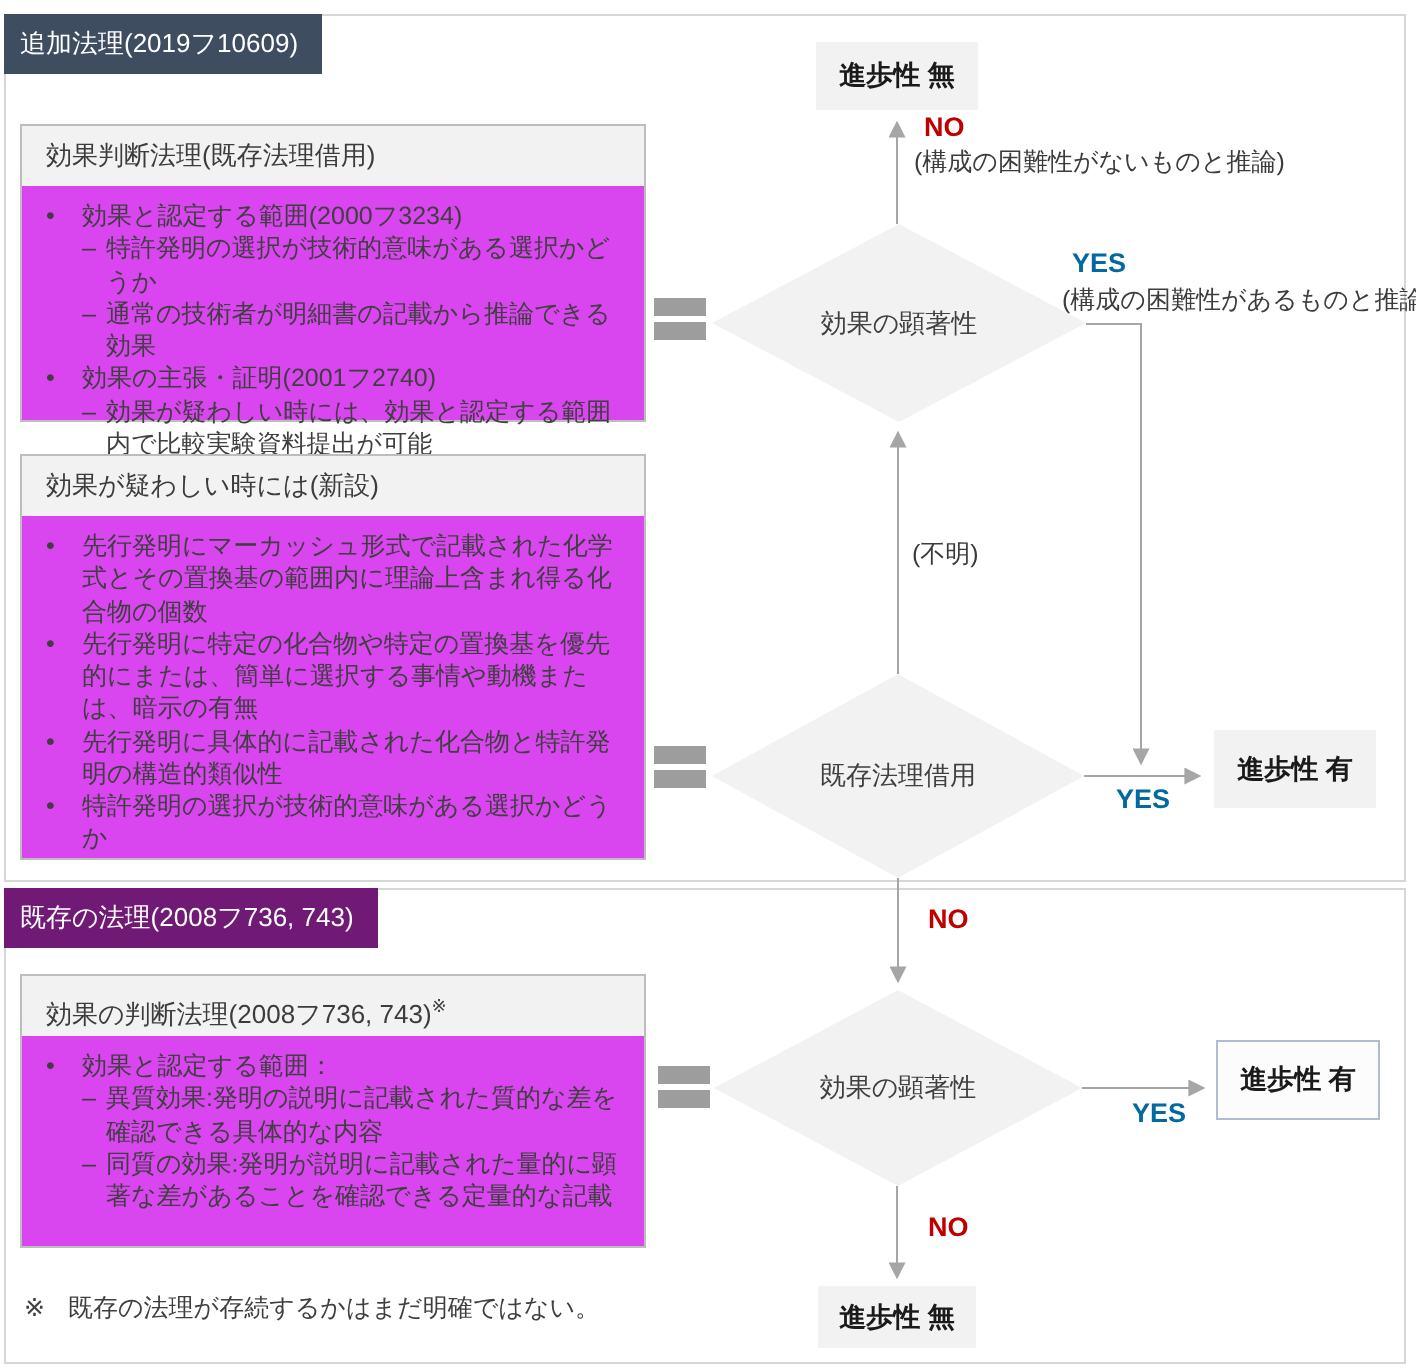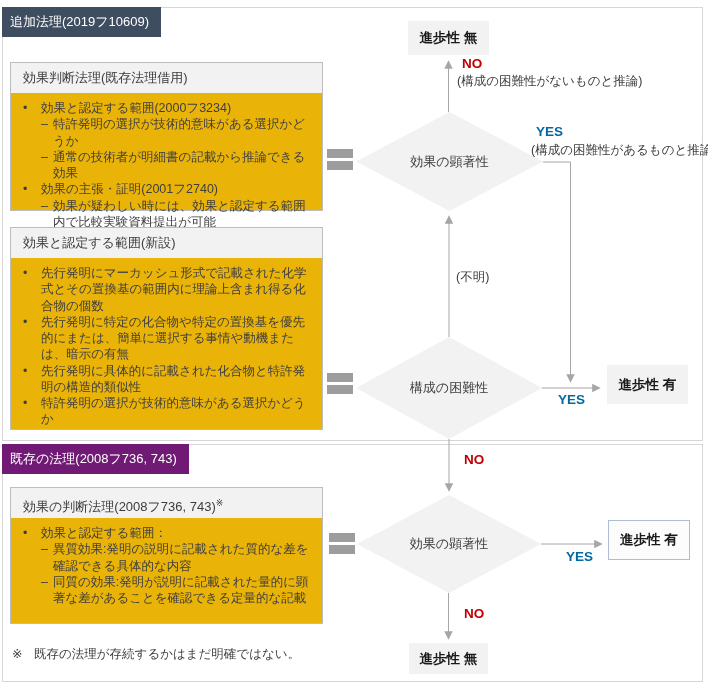--- a/index.html
+++ b/index.html
@@ -13,21 +13,21 @@
   #sec-top{left:2px;top:7px;width:699px;height:432px;}
   #sec-bottom{left:2px;top:444px;width:699px;height:236px;}
   
   .sec-hdr{
     position:absolute;height:30px;line-height:30px;padding:0 12px 0 8px;
     color:#ffffff;font-size:13px;white-space:nowrap;z-index:6;
   }
   #hdr-top{left:2px;top:7px;background:#3f4d60;}
   #hdr-bottom{left:2px;top:444px;background:#701a75;}
   
-  .law-box{position:absolute;left:10px;width:311px;border:1px solid #bdbdbd;background:#eab308;z-index:5;}
+  .law-box{position:absolute;left:10px;width:311px;border:1px solid #bdbdbd;background:#d946ef;z-index:5;}
   #box1{top:62px;height:147px;}
   #box2{top:227px;height:201px;}
   #box3{top:487px;height:135px;}
   .law-box .bx-title{
     height:30px;line-height:30px;background:#f2f2f2;padding:0 0 0 12px;
     font-size:13px;color:#3c3c3c;white-space:nowrap;
   }
   .law-box .bx-body{padding:7px 8px 0 12px;font-size:12.5px;line-height:1.3;}
   .bl{display:flex;}
   .bl .mk{flex:0 0 auto;}
@@ -129,21 +129,21 @@
         <span class="tx">効果の主張・証明(2001フ2740)</span>
       </div>
     <div class="bl lv2">
         <span class="mk">–</span>
         <span class="tx">効果が疑わしい時には、効果と認定する範囲内で比較実験資料提出が可能</span>
       </div>
   </div>
 </div>
 
 <div class="law-box" id="box2">
-  <div class="bx-title">効果と認定する範囲(新設)</div>
+  <div class="bx-title">効果が疑わしい時には(新設)</div>
   <div class="bx-body">
     <div class="bl lv1">
         <span class="mk">•</span>
         <span class="tx">先行発明にマーカッシュ形式で記載された化学式とその置換基の範囲内に理論上含まれ得る化合物の個数</span>
       </div>
     <div class="bl lv1">
         <span class="mk">•</span>
         <span class="tx">先行発明に特定の化合物や特定の置換基を優先的にまたは、簡単に選択する事情や動機または、暗示の有無</span>
       </div>
     <div class="bl lv1">
@@ -187,21 +187,21 @@
 <div class="eq" id="eq2">
     <div class="bar b1"></div>
     <div class="bar b2"></div>
   </div>
 <div class="eq" id="eq3">
     <div class="bar b1"></div>
     <div class="bar b2"></div>
   </div>
 
 <div class="diamond" id="d1">効果の顕著性</div>
-<div class="diamond" id="d2">構成の困難性</div>
+<div class="diamond" id="d2">既存法理借用</div>
 <div class="diamond" id="d3">効果の顕著性</div>
 
 <div class="result" id="r-top-no">進歩性 無</div>
 <div class="result" id="r-mid-yes">進歩性 有</div>
 <div class="result" id="r-bot-yes">進歩性 有</div>
 <div class="result" id="r-bot-no">進歩性 無</div>
 
 <div class="lbl yn no" id="lbl-no1">NO</div>
 <div class="lbl note" id="lbl-no1-note">(構成の困難性がないものと推論)</div>
 <div class="lbl yn yes" id="lbl-yes1">YES</div>

